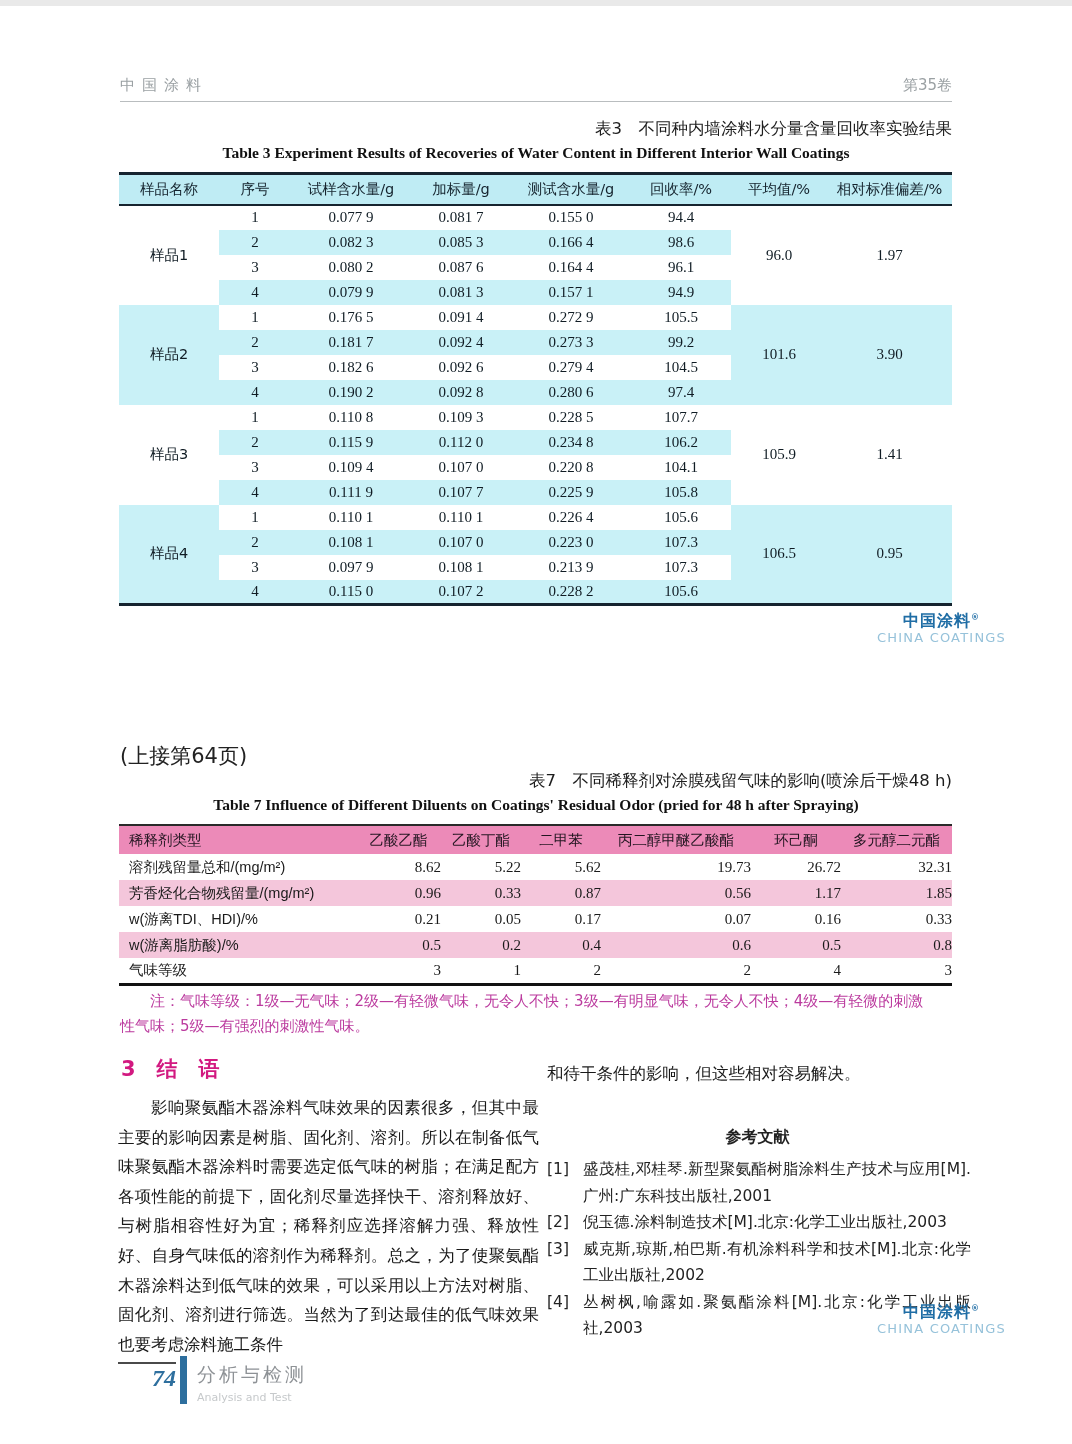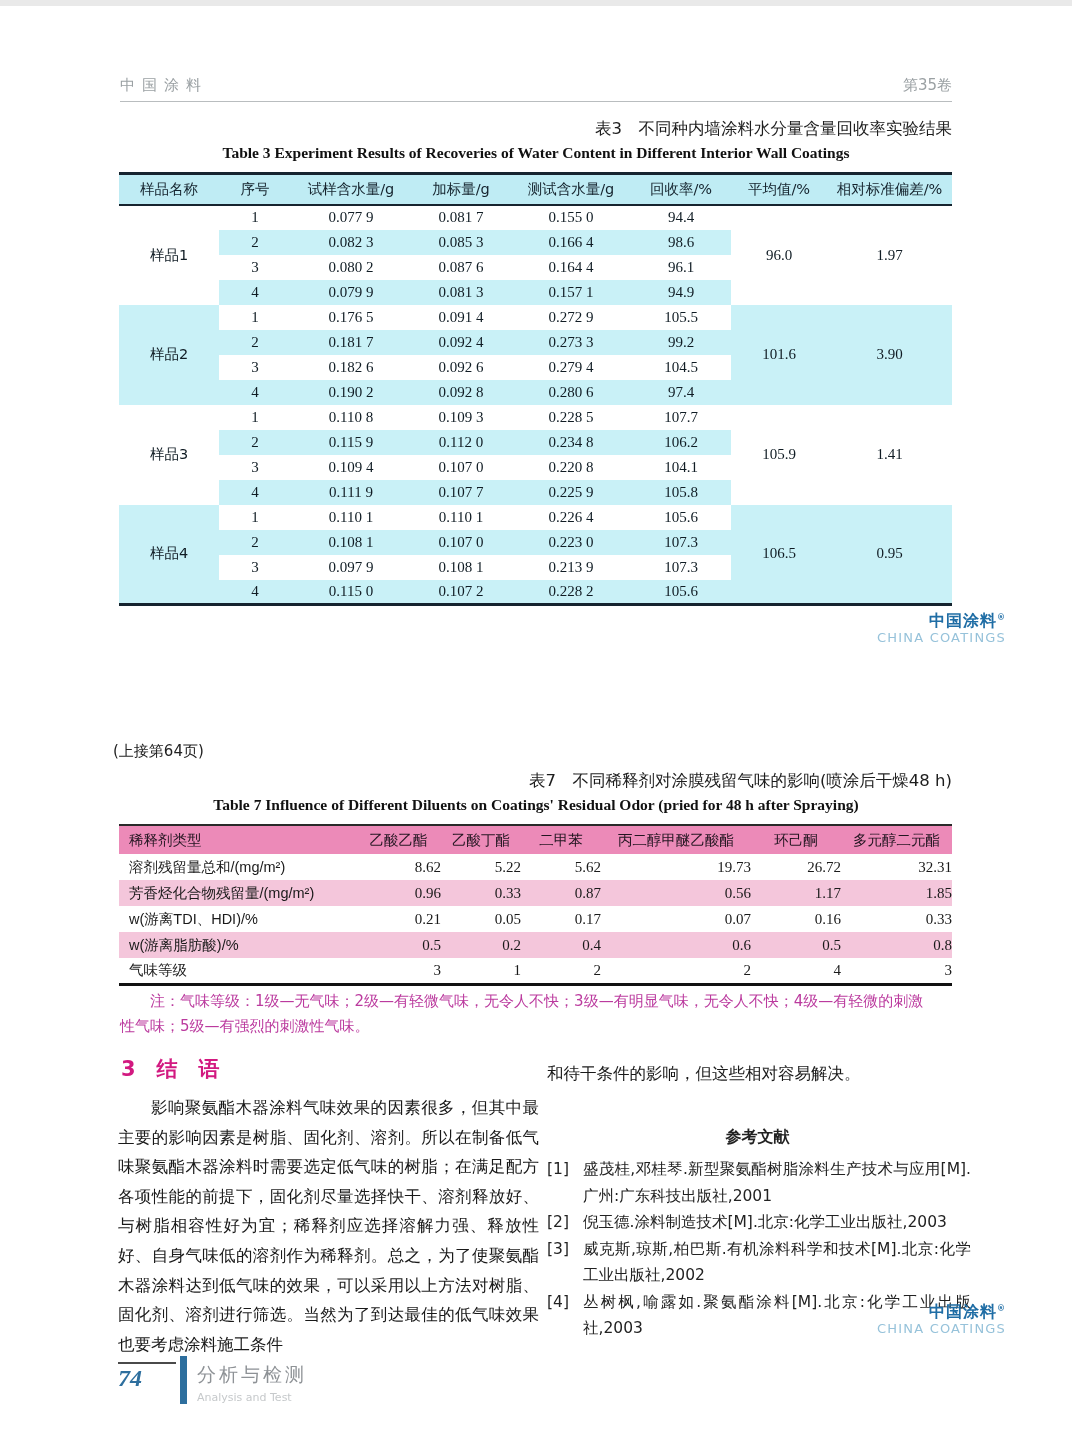--- a/index.html
+++ b/index.html
@@ -27,40 +27,40 @@
   .table7{position:absolute;top:818px;left:119px;width:833px;border-top:2px solid #2a2a2a;border-bottom:3px solid #111}
   .table7 th{background:var(--pink-header,#ec8ab8);height:29px;font-weight:normal;font-size:14.5px;text-align:center;color:#221520}
   .table7 td{height:26px;text-align:right;font-family:"Liberation Serif","DejaVu Serif",serif;font-size:15px;color:#1a1a1a}
   .table7 th:first-child,.table7 td:first-child{text-align:left;padding-left:10px}
   .table7 td:first-child{font-family:Liberation Sans, sans-serif;font-size:14.5px}
   .table7 tr.stripe-pink td{background:var(--pink-stripe,#f4c6db)}
 
   .note{position:absolute;top:983px;left:120px;width:832px;color:var(--note-magenta,#bb3a9e);font-size:15px;line-height:25px}
   .note .line1{text-indent:2em}
 
-  .continuation{position:absolute;top:736px;left:113px;font-size:15px;color:#222}
+  .continuation{position:absolute;top:736px;left:120px;font-size:21px;color:#222}
 
   .heading3{position:absolute;top:1049px;left:121px;font-size:21px;font-weight:bold;color:var(--magenta,#d21980)}
   .col-left{position:absolute;top:1087px;left:118px;width:421px;font-size:16.5px;line-height:29.6px;text-align:justify;text-indent:2em;color:#191919}
   .col-right-p{position:absolute;top:1053px;left:547px;width:421px;font-size:16.5px;line-height:29.6px;color:#191919}
   .ref-heading{position:absolute;top:1121px;left:547px;width:421px;text-align:center;font-weight:bold;font-size:16px;color:#222}
   .refs{position:absolute;top:1150px;left:547px;width:424px;font-size:15.5px;line-height:26.5px;color:#222}
   .ref-item{display:flex}
   .ref-num{width:36px;flex:none}
   .ref-text{flex:1;text-align:justify}
 
-  .logo{position:absolute;text-align:right;line-height:1.1}
+  .logo{position:absolute;text-align:center;line-height:1.1}
   .logo1{top:606px;left:877px}
   .logo2{top:1297px;left:877px}
   .logo-cn{font-weight:bold;font-size:16px;color:var(--logo-blue,#1f6da5);letter-spacing:1px}
   .logo-reg{font-size:8px;vertical-align:super}
   .logo-en{font-size:13px;color:#96c2da;letter-spacing:1.2px;margin-top:1px}
 
   .footer{position:absolute;top:1356px;left:118px;display:flex;align-items:flex-start}
-  .pagenum-box{width:58px;border-top:2px solid #4a4a4a;text-align:left;padding-top:1px}
+  .pagenum-box{width:58px;border-top:2px solid #4a4a4a;text-align:right;padding-top:1px}
   .pagenum-box span{font-family:"Liberation Serif","DejaVu Serif",serif;font-style:italic;font-weight:bold;font-size:24px;color:var(--footer-blue,#2e6f9e)}
   .footer-bar{width:7px;height:48px;background:var(--footer-blue,#2e6f9e);margin:-6px 10px 0 4px}
   .footer-cn{font-size:19px;color:#8e9296;letter-spacing:3px}
   .footer-en{font-size:11px;color:#c6c9cb;margin-top:3px}
 </style>
 </head>
 <body>
 
 <div class="page">
 

